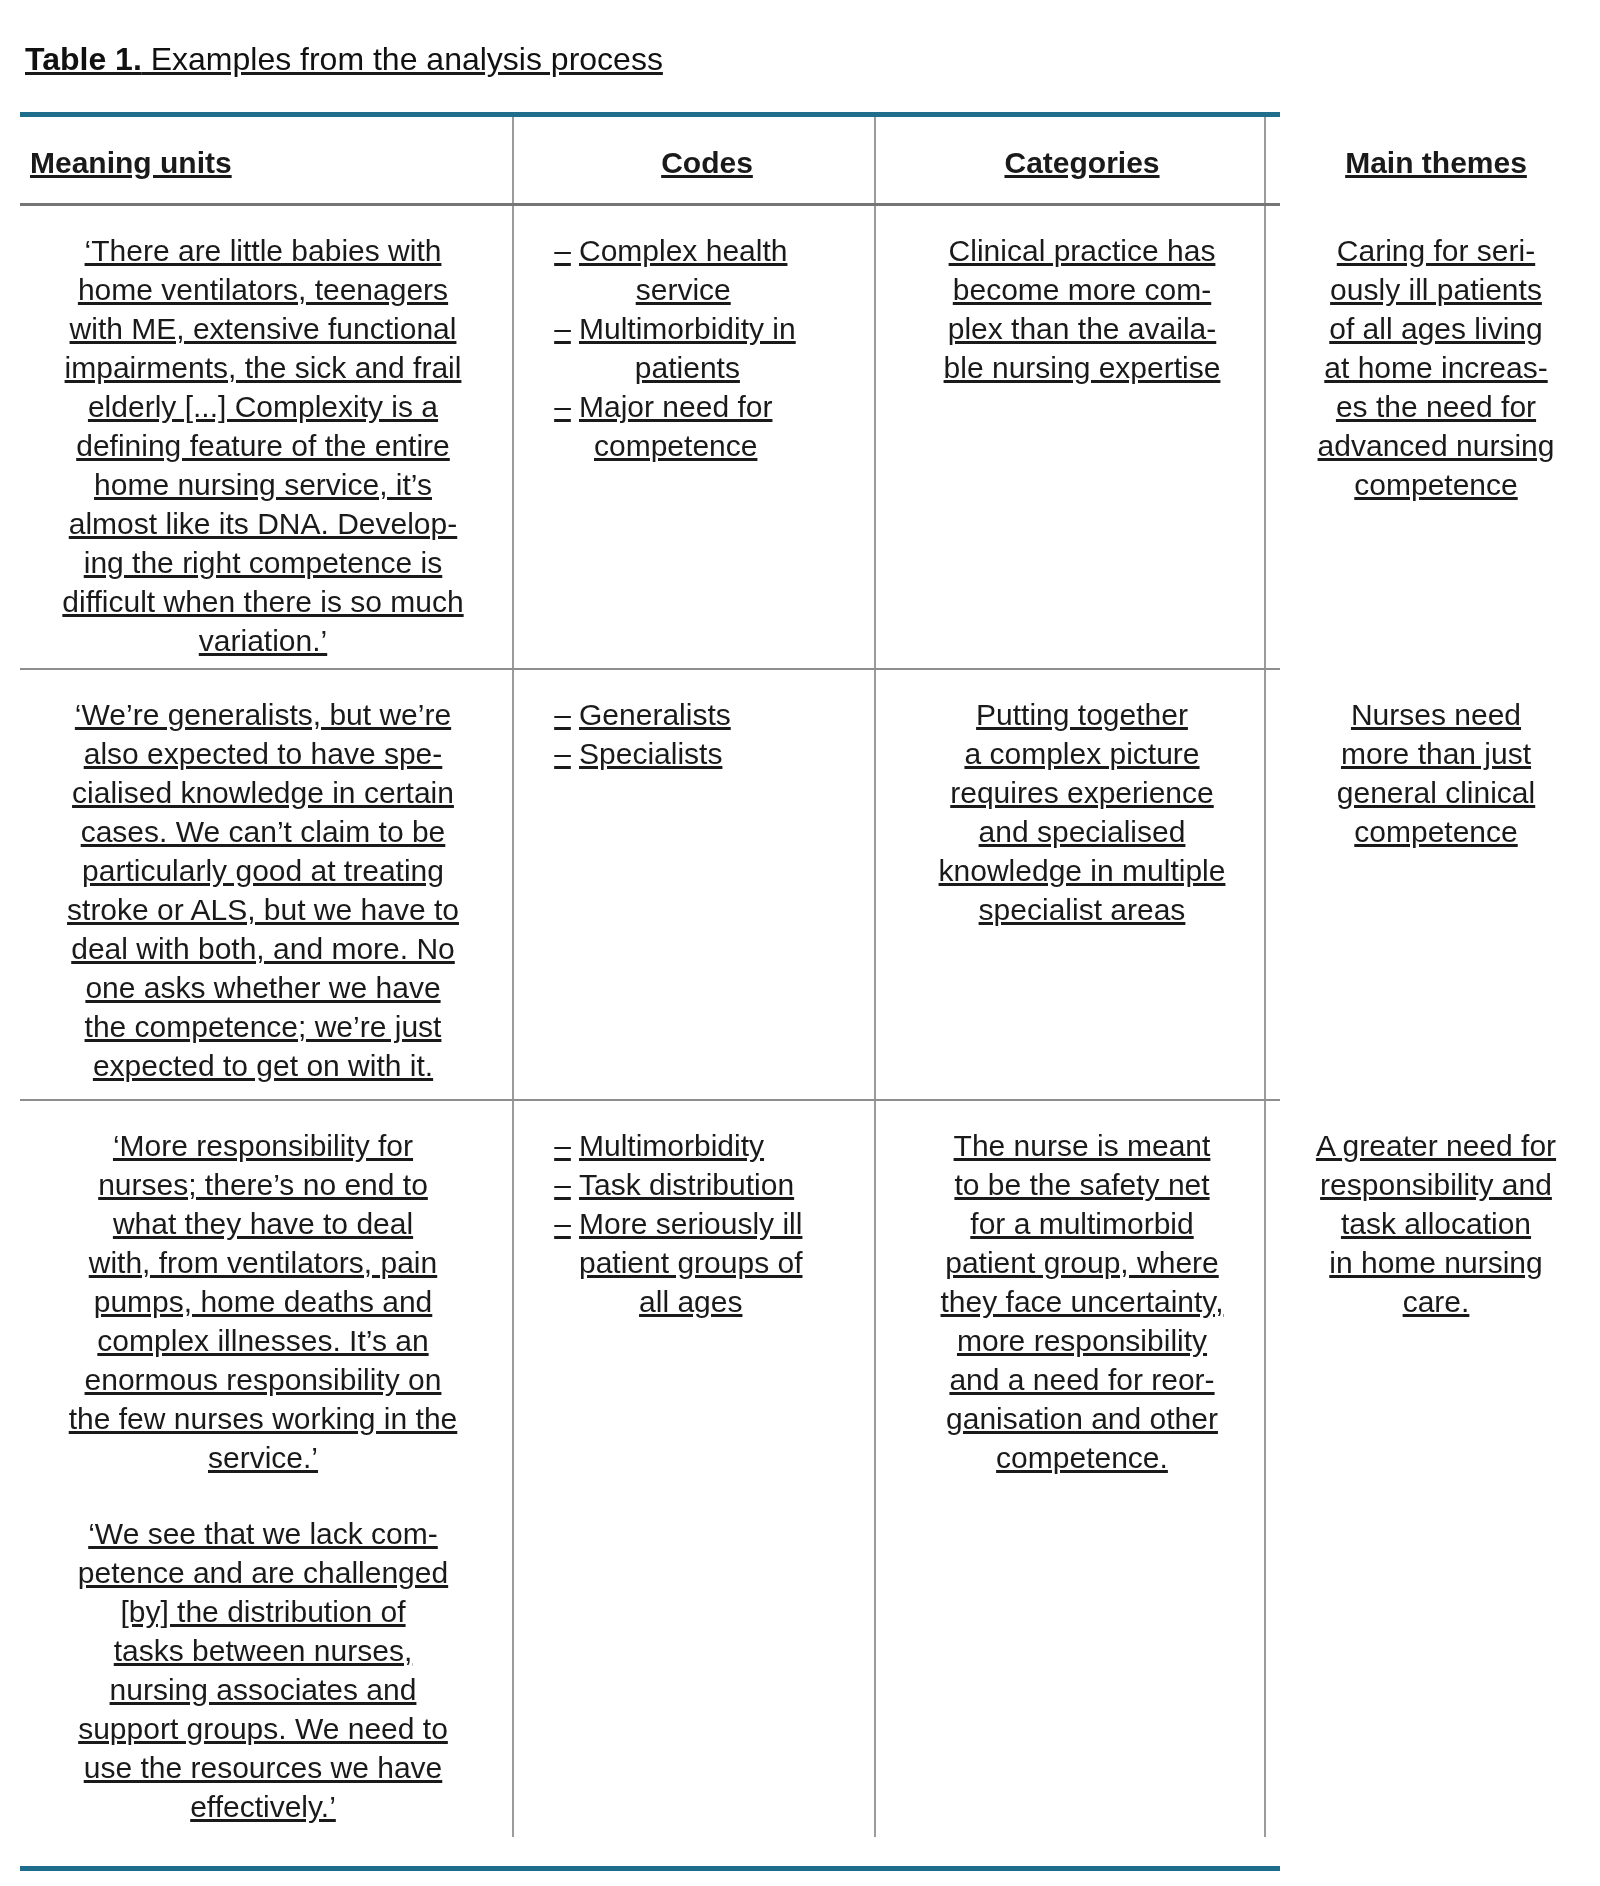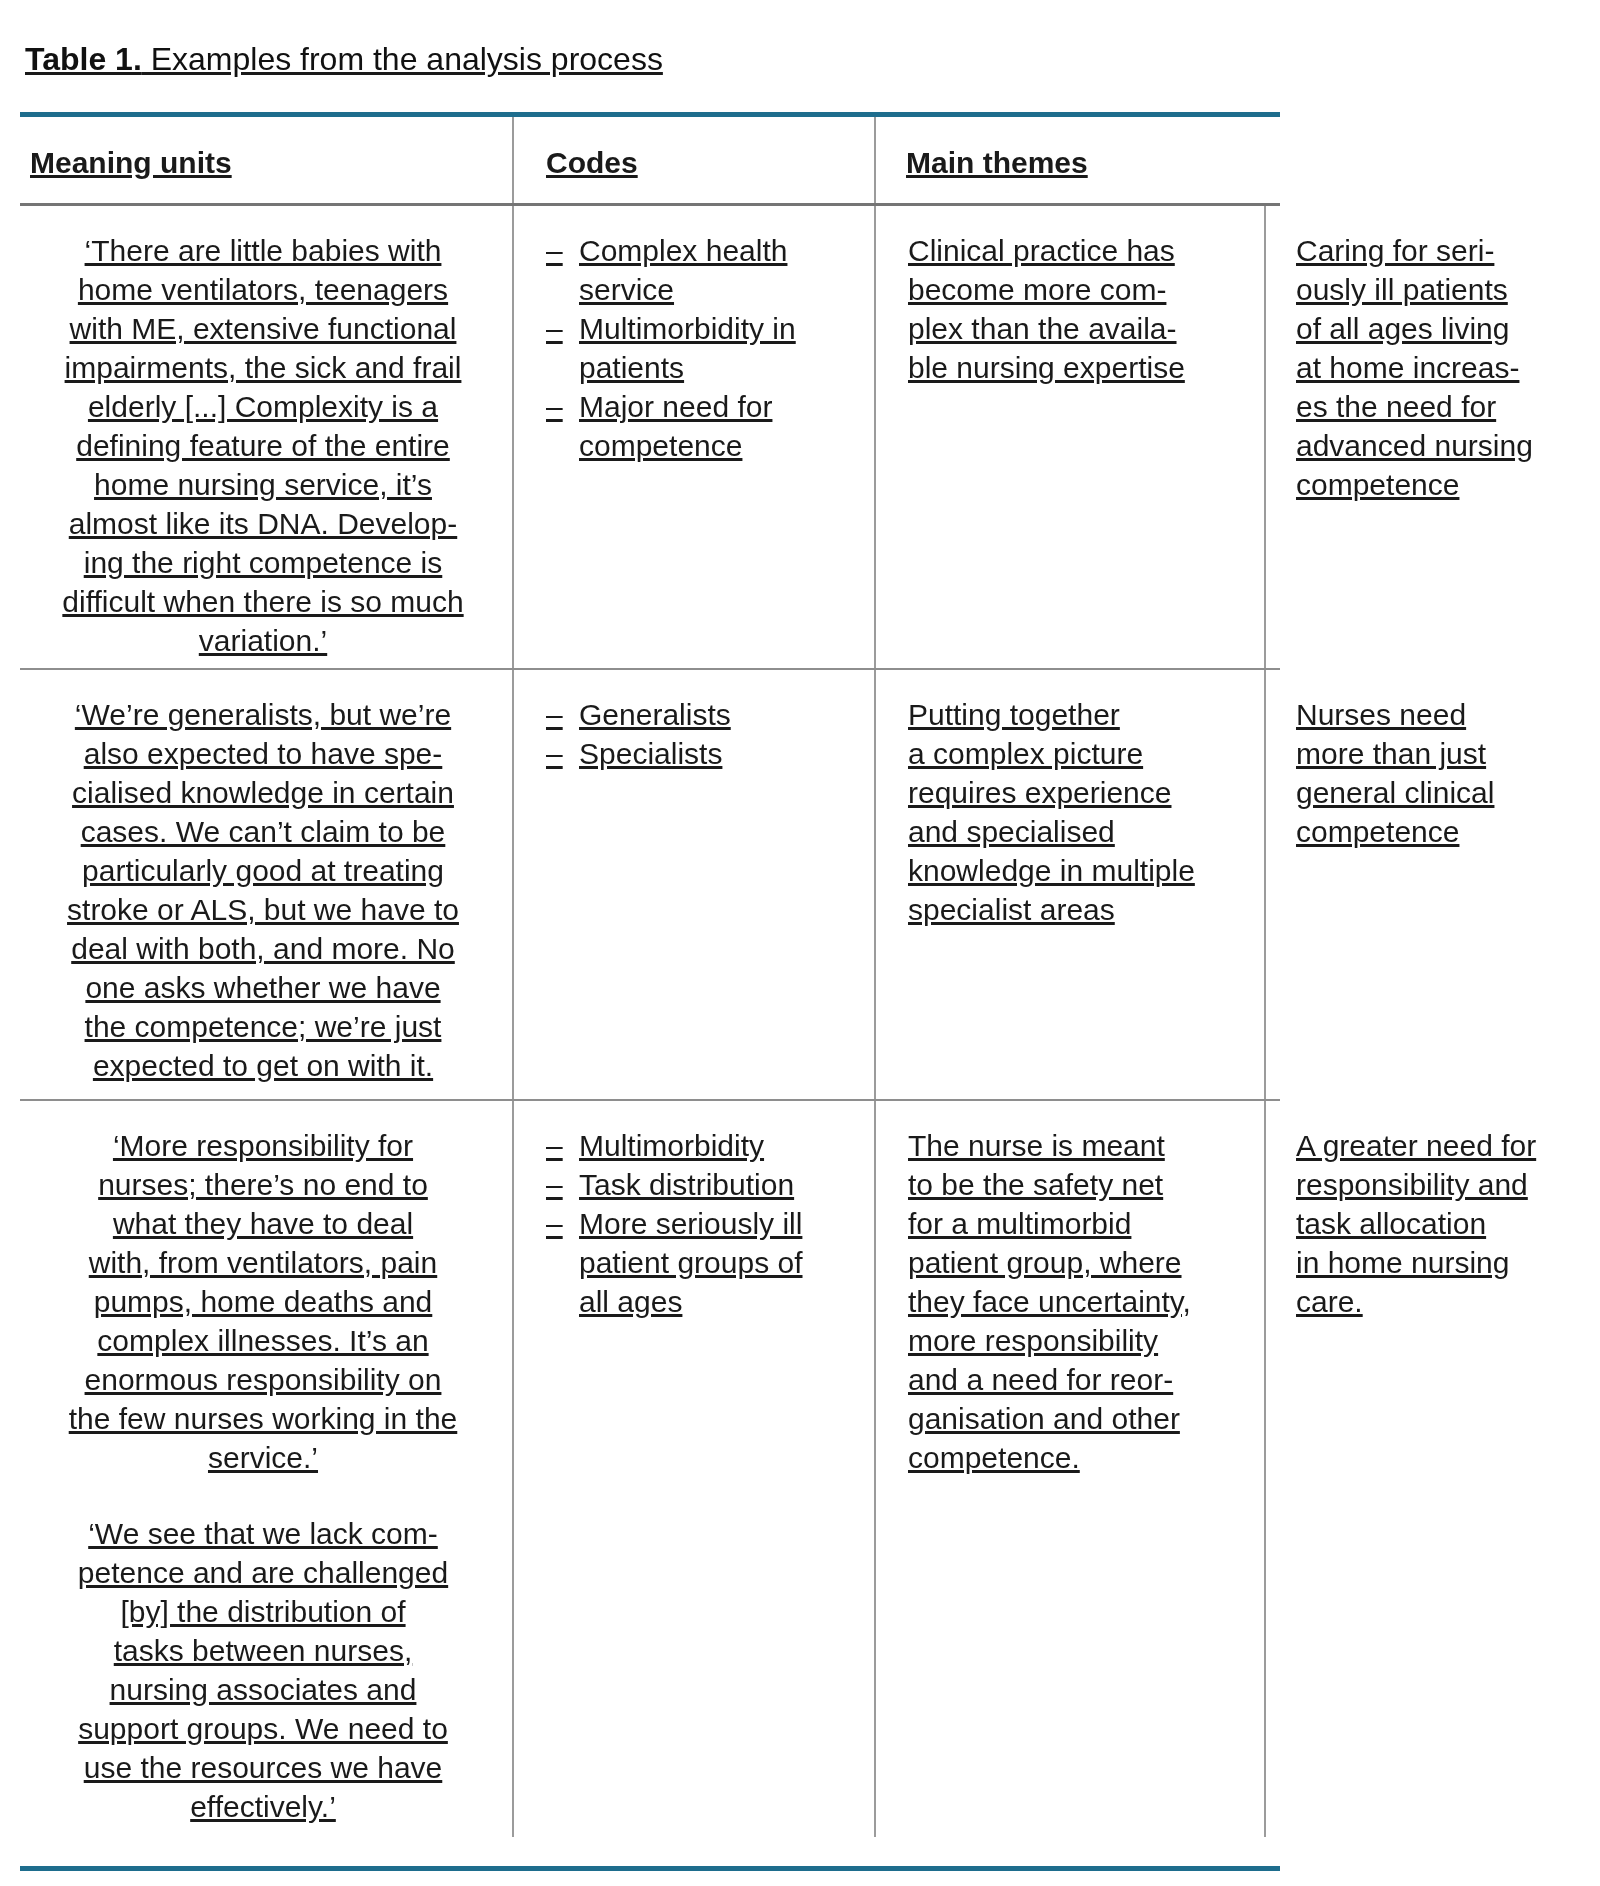--- a/index.html
+++ b/index.html
@@ -53,21 +53,21 @@
     line-height: 39px;
   }
   .header-row .cell {
     font-weight: 700;
     padding-top: 26px;
   }
   .c1 { padding-left: 10px; padding-right: 16px; }
   .c2 { padding-left: 32px; padding-right: 6px; }
   .c3 { padding-left: 32px; padding-right: 8px; }
   .c4 { padding-left: 30px; padding-right: 4px; }
-  .c2, .c3, .c4 { border-left: 2px solid #9b9b9b; }
+  .c2, .c3, .c4 { border-left: 2px solid #9b9b9b; text-align: center; }
 
   .body-row { border-bottom: 2px solid #8e8e8e; }
   .table-body .body-row:nth-child(1) { min-height: 464px; }
   .table-body .body-row:nth-child(2) { min-height: 431px; }
   .table-body .body-row:nth-child(3) { min-height: 736px; border-bottom: none; }
   .body-row .cell { padding-top: 25px; }
 
   .pre { white-space: pre-line; }
   .para {
     margin: 0;
@@ -86,20 +86,21 @@
 <div class="page">
 
   <h1 class="title"><span class="title-label">Table 1.</span><span> Examples from the analysis process</span></h1>
 
   <div class="rule accent top"></div>
 
   <div class="analysis-table">
     <div class="grid-row header-row">
       <div class="cell c1">Meaning units</div>
       <div class="cell c2">Codes</div>
+      <div class="cell c3">Categories</div>
       <div class="cell c4">Main themes</div>
     </div>
     <div class="table-body">
   <div class="grid-row body-row">
     <div class="cell c1">
             <p class="para">‘There are little babies with
 home ventilators, teenagers
 with ME, extensive functional
 impairments, the sick and frail
 elderly [...] Complexity is a

